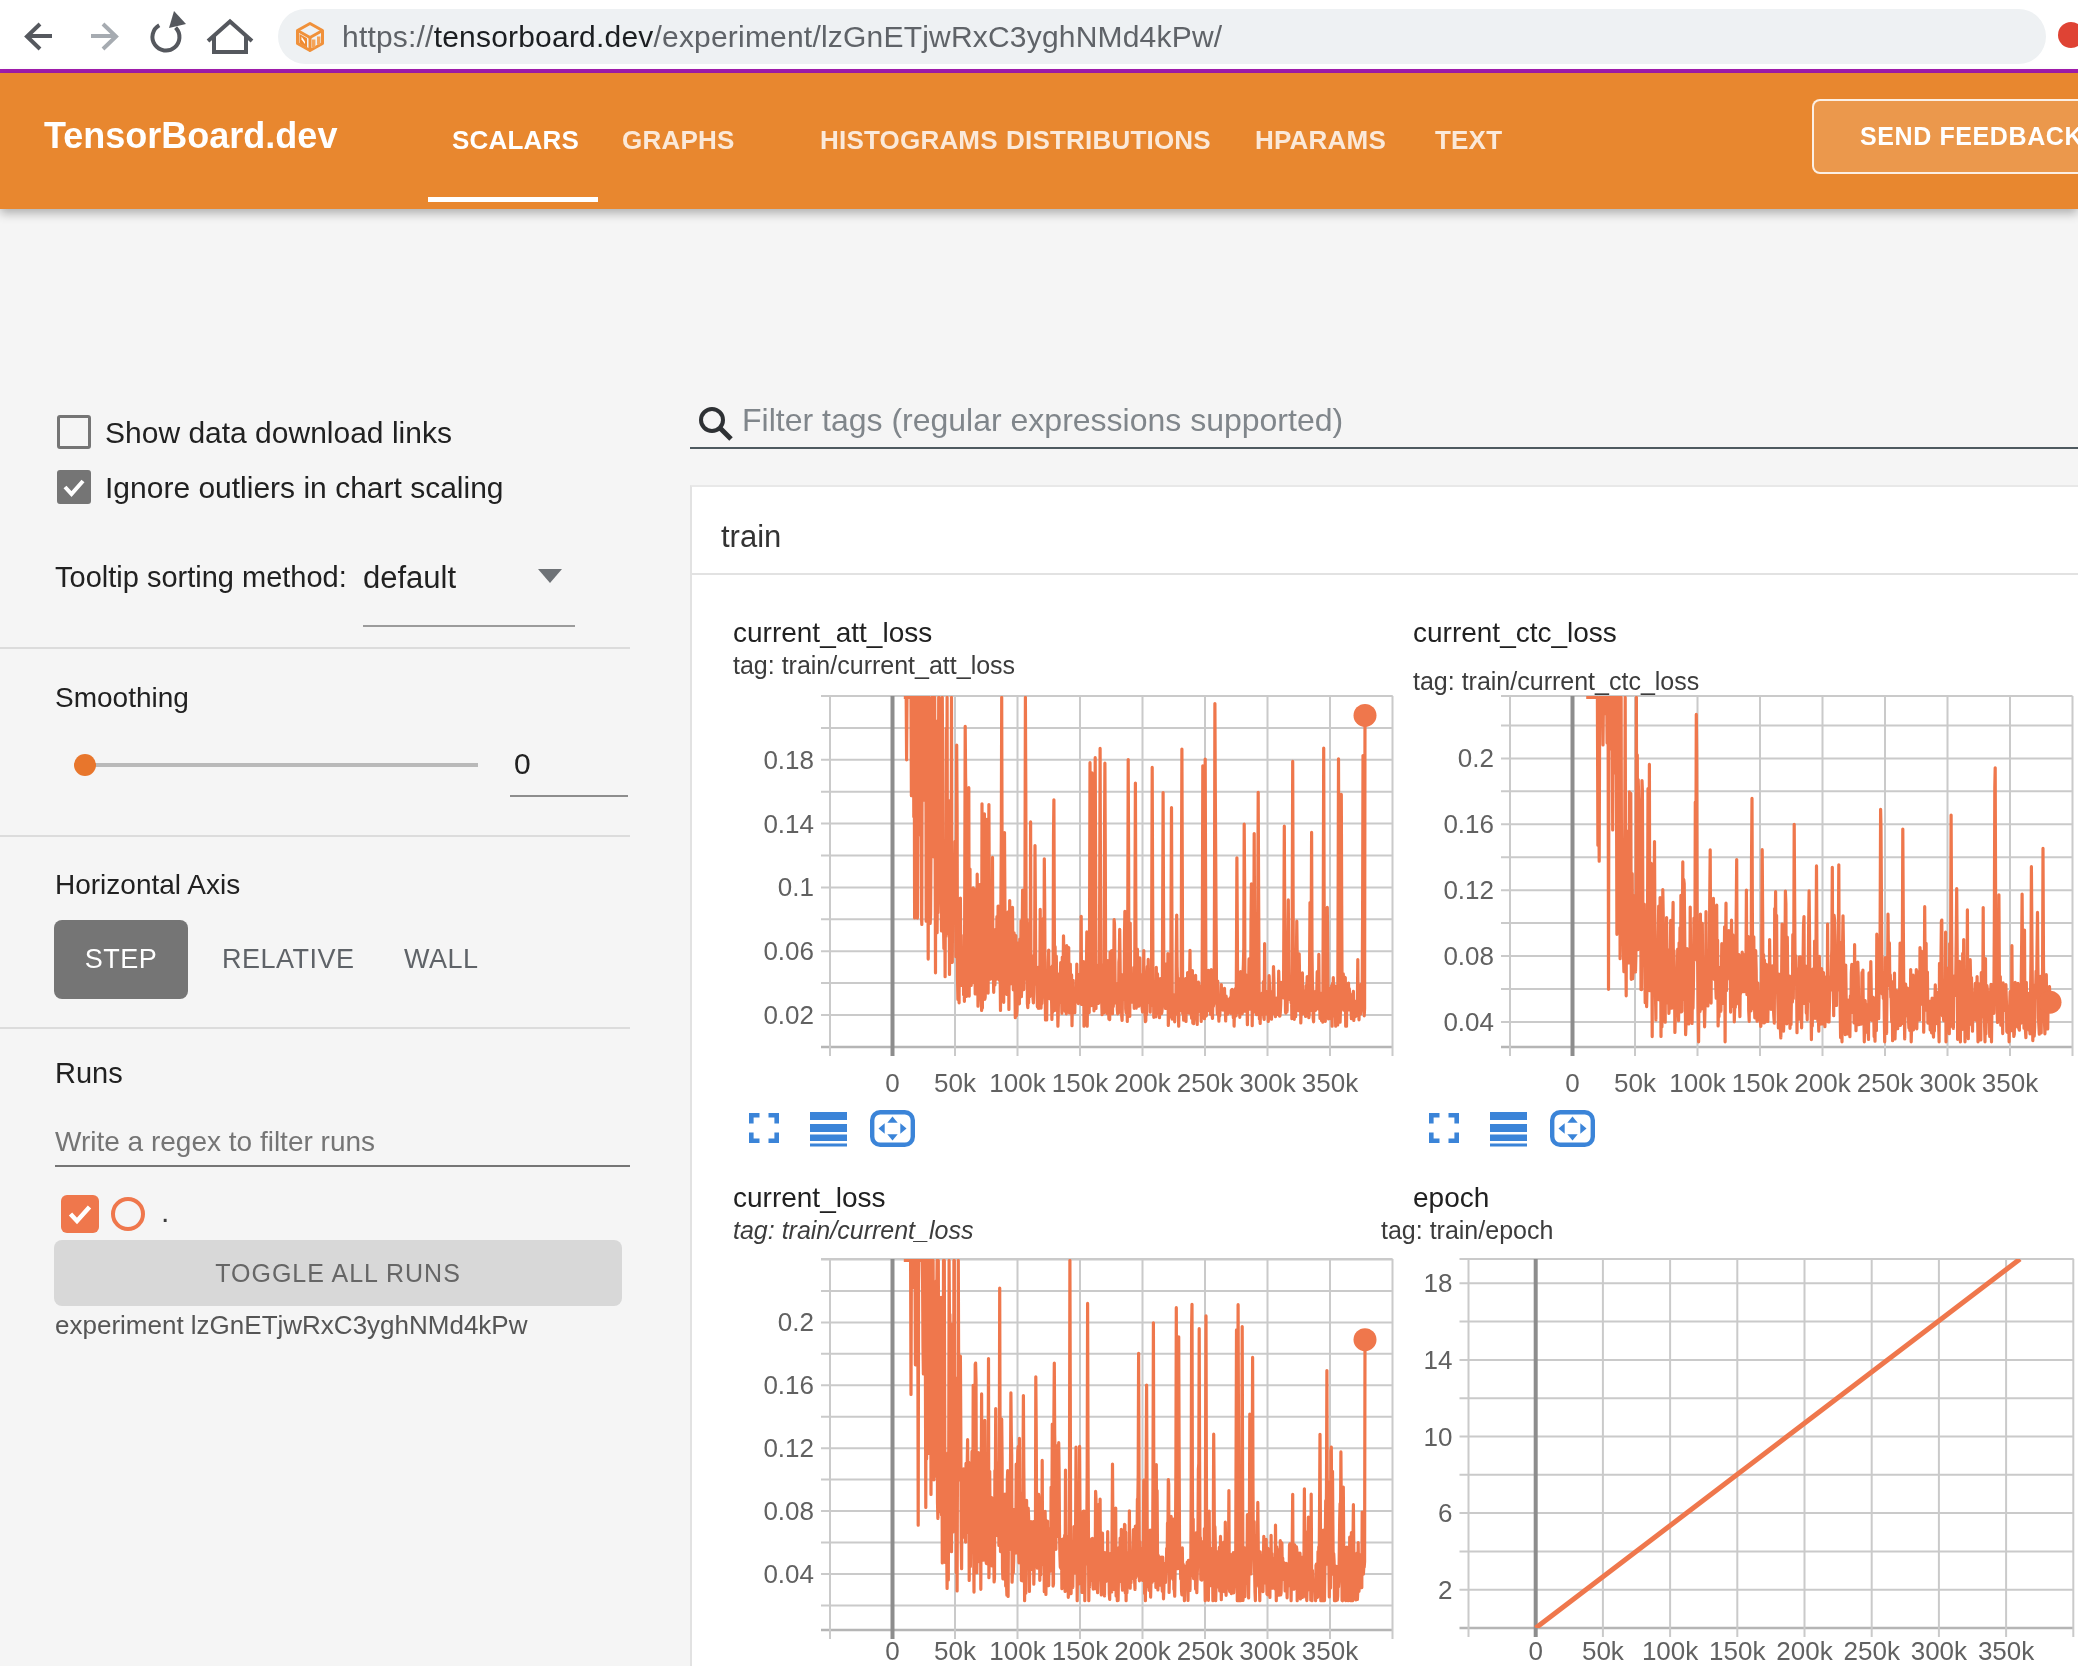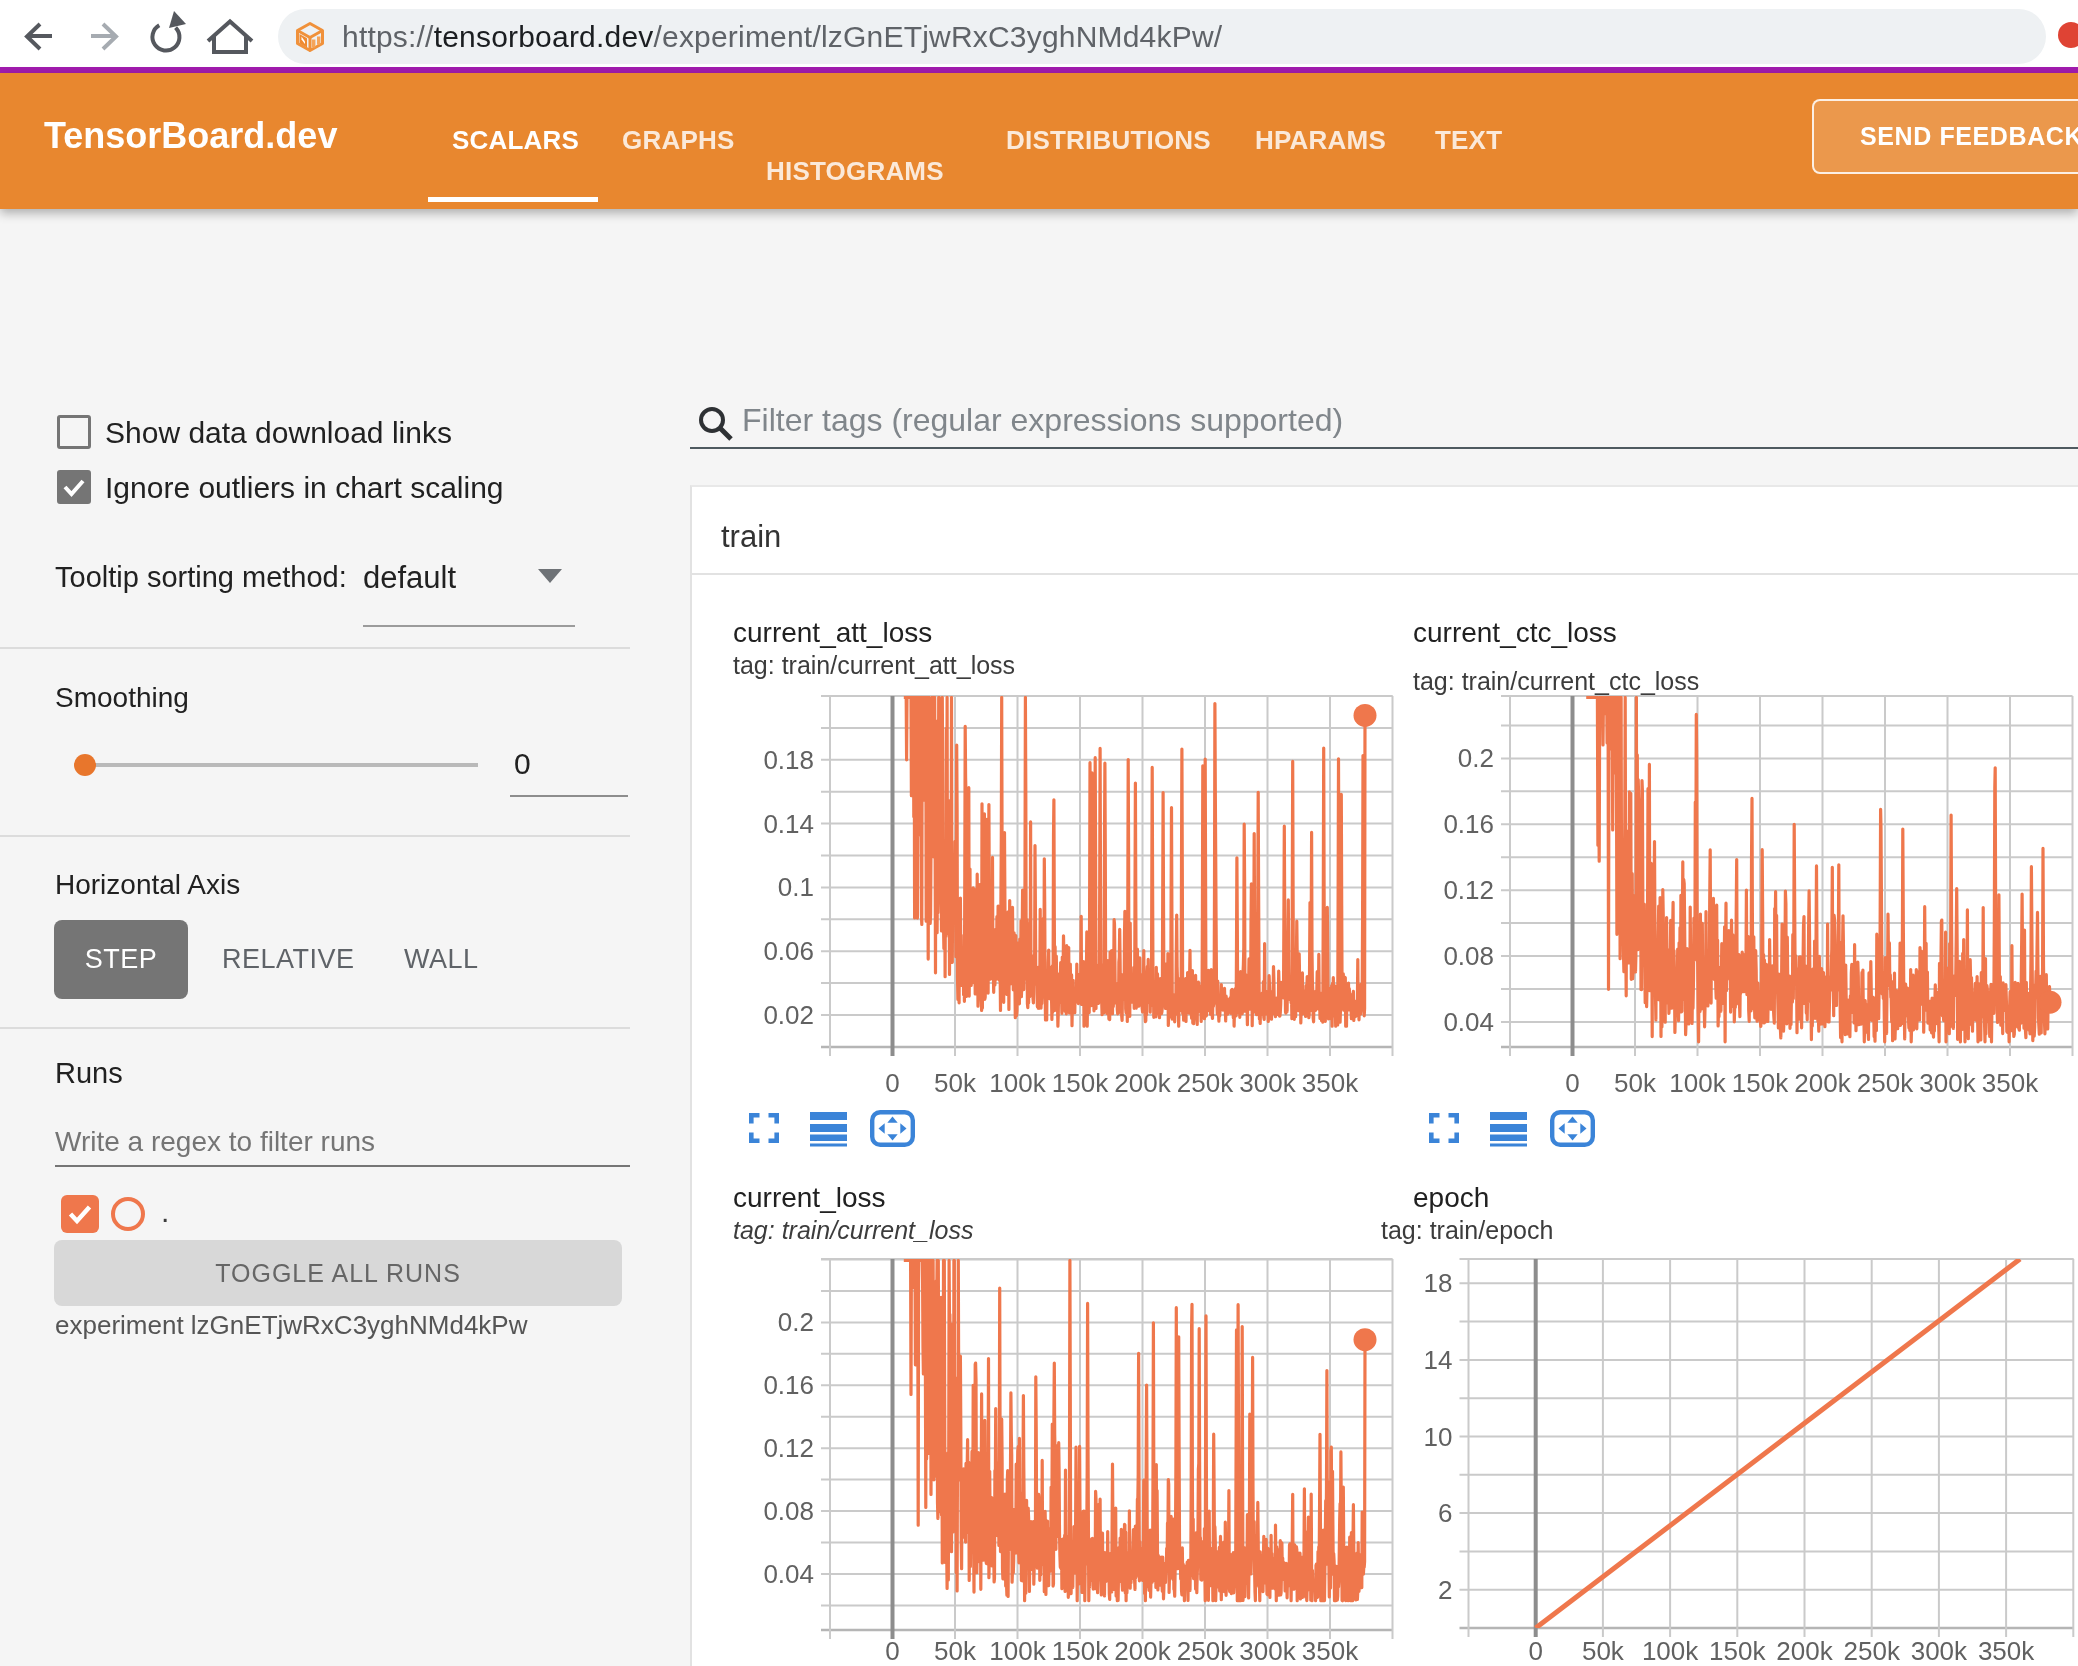--- a/index.html
+++ b/index.html
@@ -3,21 +3,21 @@
 <meta charset="utf-8">
 <style>
 * { margin:0; padding:0; box-sizing:border-box; }
 html,body { width:2078px; height:1666px; overflow:hidden; background:#f5f5f5;
   font-family:"Liberation Sans", sans-serif; }
 .abs { position:absolute; }
 #page { position:relative; width:2078px; height:1666px; overflow:hidden; }
 
 
 #chrome { position:absolute; left:0; top:0; width:2078px; height:73px; background:#ffffff;
-  border-bottom:6px solid #a21caf; }
+  border-bottom:4px solid #a21caf; }
 #urlbar { position:absolute; left:278px; top:9px; width:1768px; height:55px; background:#eef1f3;
   border-radius:28px; }
 #urltext { position:absolute; left:342px; top:20px; font-size:30px; color:#5f6368; letter-spacing:0.2px; }
 #urltext b { color:#1b1e21; font-weight:normal; }
 #extension { position:absolute; left:2058px; top:22px; width:40px; height:27px; }
 
 
 #header { position:absolute; left:0; top:73px; width:2078px; height:136px; background:#e8872f;
   box-shadow:0 4px 10px rgba(0,0,0,0.30); z-index:5; }
 #logo { position:absolute; left:44px; top:42px; font-size:36px; font-weight:bold; color:#ffffff; }
@@ -89,21 +89,21 @@
     <div id="urltext">https://<b>tensorboard.dev</b>/experiment/lzGnETjwRxC3yghNMd4kPw/</div>
     <svg id="extension" viewBox="0 0 40 27">
         <circle cx="13" cy="13" r="13" fill="#df4334"></circle>
       </svg>
   </div>
 
   <div id="header">
     <div id="logo">TensorBoard.dev</div>
     <div class="nav active" style="left:452px;">SCALARS</div>
     <div class="nav" style="left:622px;">GRAPHS</div>
-    <div class="nav" style="left:766px;margin-top:31px;">HISTOGRAMS</div>
+    <div class="nav" style="left:820px;">HISTOGRAMS</div>
     <div class="nav" style="left:1006px;">DISTRIBUTIONS</div>
     <div class="nav" style="left:1255px;">HPARAMS</div>
     <div class="nav" style="left:1435px;">TEXT</div>
     <div id="navunderline"></div>
     <div id="feedback">SEND FEEDBACK</div>
   </div>
 
 
   <div id="sidebar">
     <div class="cbox" style="top:58px;"></div>

